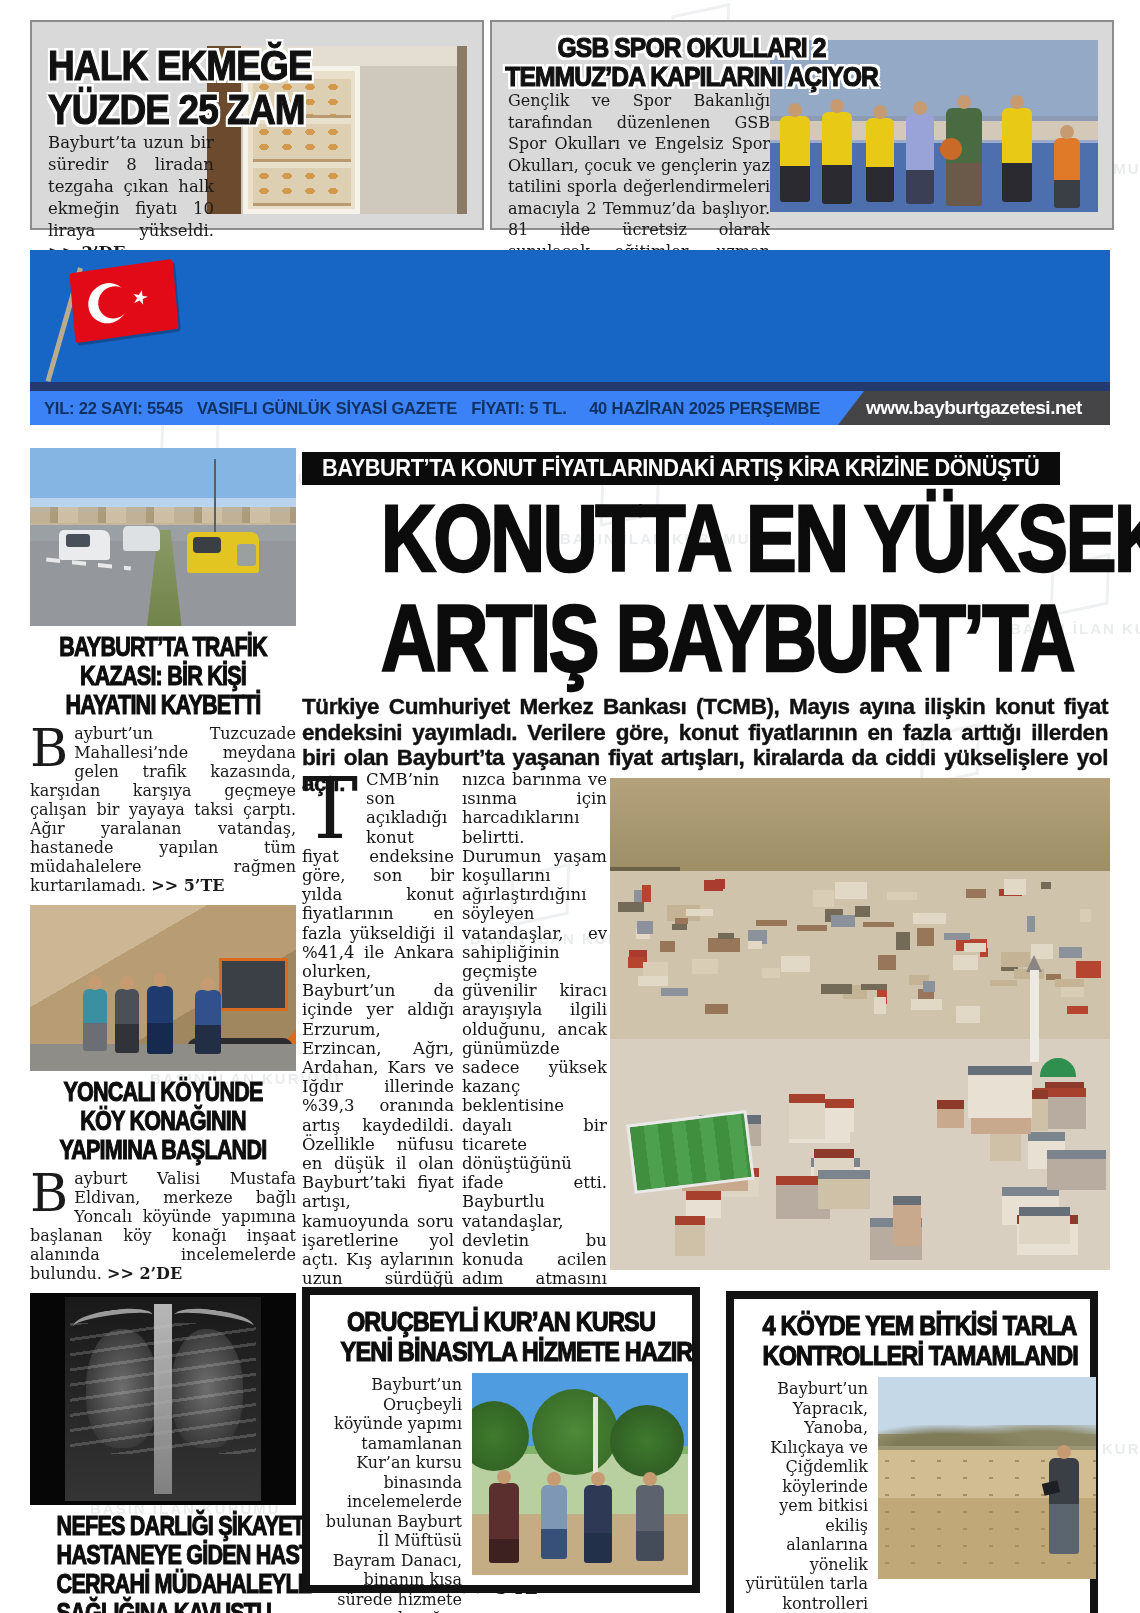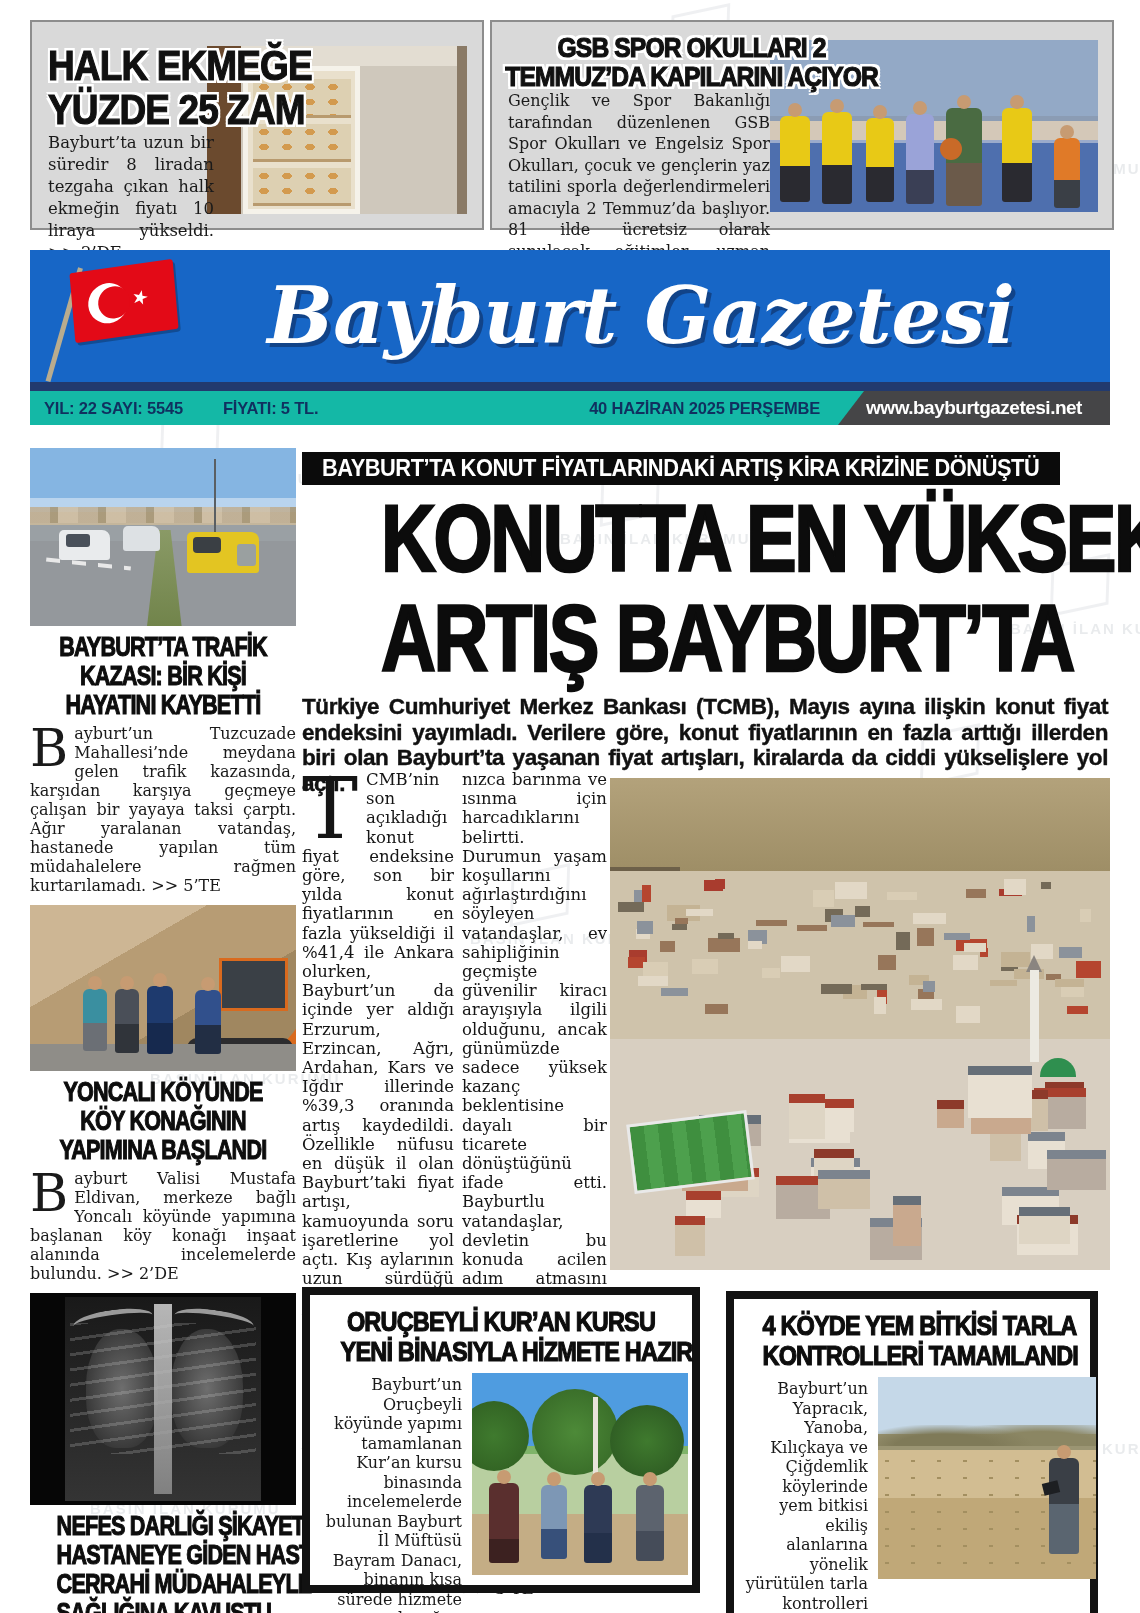--- a/index.html
+++ b/index.html
@@ -16,37 +16,37 @@
   .box-gsb{left:490px;top:20px;width:620px;height:206px;}
   .outline-hl{margin:0;font-weight:bold;color:#111;letter-spacing:-1px;line-height:1.02;
       text-shadow:-3px -3px 0 #fff,3px -3px 0 #fff,-3px 3px 0 #fff,3px 3px 0 #fff,
                   -3px 0 0 #fff,3px 0 0 #fff,0 -3px 0 #fff,0 3px 0 #fff;
       -webkit-text-stroke:1.2px #111;z-index:5;position:absolute;}
   .hl-halk{left:16px;top:22px;font-size:43px;transform:scaleX(.86);transform-origin:left top;white-space:nowrap;}
   .hl-gsb{left:6px;top:12px;width:440px;font-size:28px;text-align:center;transform:scaleX(.88);transform-origin:left top;}
   .serif{font-family:"DejaVu Serif","Liberation Serif",serif;color:#1a1a1a;}
   .body-halk{position:absolute;left:16px;top:110px;width:166px;font-size:16.5px;line-height:22px;text-align:justify;margin:0;}
   .body-gsb{position:absolute;left:16px;top:68px;width:262px;font-size:16px;line-height:21.5px;text-align:justify;margin:0;}
-  .pgref{white-space:nowrap;}
+  .pgref{white-space:nowrap;font-weight:bold;}
 
   
   .masthead{position:absolute;left:30px;top:250px;width:1080px;height:132px;background:#1766c6;}
   .mast-title{position:absolute;left:150px;right:8px;top:12px;text-align:center;color:#fff;
       font-family:"DejaVu Serif",serif;font-style:italic;font-weight:bold;font-size:78px;
       text-shadow:4px 4px 0 rgba(10,25,60,.45);margin:0;line-height:108px;}
   .flag-wrap{position:absolute;left:20px;top:12px;width:150px;height:112px;}
   .flag-pole{position:absolute;left:28px;top:6px;width:5px;height:118px;background:#b9ac8e;transform:rotate(16deg);transform-origin:top center;}
   .flag-cloth{position:absolute;left:22px;top:4px;width:104px;height:70px;background:#e30a17;
       border-radius:3px;transform:rotate(-5deg) skewY(-3deg);box-shadow:2px 3px 0 rgba(0,0,0,.25);}
   .cres-o{position:absolute;left:16px;top:15px;width:40px;height:40px;border-radius:50%;background:#fff;}
   .cres-i{position:absolute;left:26px;top:19px;width:32px;height:32px;border-radius:50%;background:#e30a17;}
   .flag-star{position:absolute;left:60px;top:22px;color:#fff;font-size:19px;transform:rotate(18deg);}
   .mast-strip{position:absolute;left:30px;top:382px;width:1080px;height:9px;background:#223a6e;}
-  .info-bar{position:absolute;left:30px;top:391px;width:1080px;height:34px;background:#14b8a6;
-      display:flex;align-items:center;gap:40px;padding-left:14px;box-sizing:border-box;
+  .info-bar{position:absolute;left:30px;top:391px;width:1080px;height:34px;background:#3b82f6;
+      display:flex;align-items:center;gap:14px;padding-left:14px;box-sizing:border-box;
       font-weight:bold;font-size:16.5px;color:#10305f;letter-spacing:-0.2px;}
   .info-date{margin-left:auto;margin-right:290px;}
   .site-box{position:absolute;right:0;top:0;height:34px;width:272px;background:#454547;
       clip-path:polygon(26px 0,100% 0,100% 100%,0 100%);display:flex;align-items:center;justify-content:center;}
   .site-box span{color:#fff;font-weight:bold;font-size:19px;letter-spacing:-0.5px;}
 
   
   .left-col{position:absolute;left:30px;top:448px;width:266px;}
   .photo{position:relative;overflow:hidden;background:#c9c9c9;}
   .colhead{margin:7px 0 2px;text-align:center;color:#0d0d0d;font-weight:bold;-webkit-text-stroke:1.1px #0d0d0d;}
@@ -241,25 +241,25 @@
 
   <header class="masthead">
     <div class="flag-wrap">
       <div class="flag-pole"></div>
       <div class="flag-cloth">
         <div class="cres-o"></div>
         <div class="cres-i"></div>
         <div class="flag-star">★</div>
       </div>
     </div>
-    <h1 class="mast-title">Bayburt Gazetesi</h1>
   </header>
   <div class="mast-strip"></div>
   <div class="info-bar">
     <span>YIL: 22 SAYI:  5545</span>
+    <span>VASIFLI GÜNLÜK SİYASİ GAZETE</span>
     <span>FİYATI: 5 TL.</span>
     <span class="info-date">40 HAZİRAN 2025 PERŞEMBE</span>
     <div class="site-box">
       <span>www.bayburtgazetesi.net</span>
     </div>
   </div>
 
   <aside class="left-col">
     <div class="photo ph-traffic">
       <div class="tr-bldg"></div>

